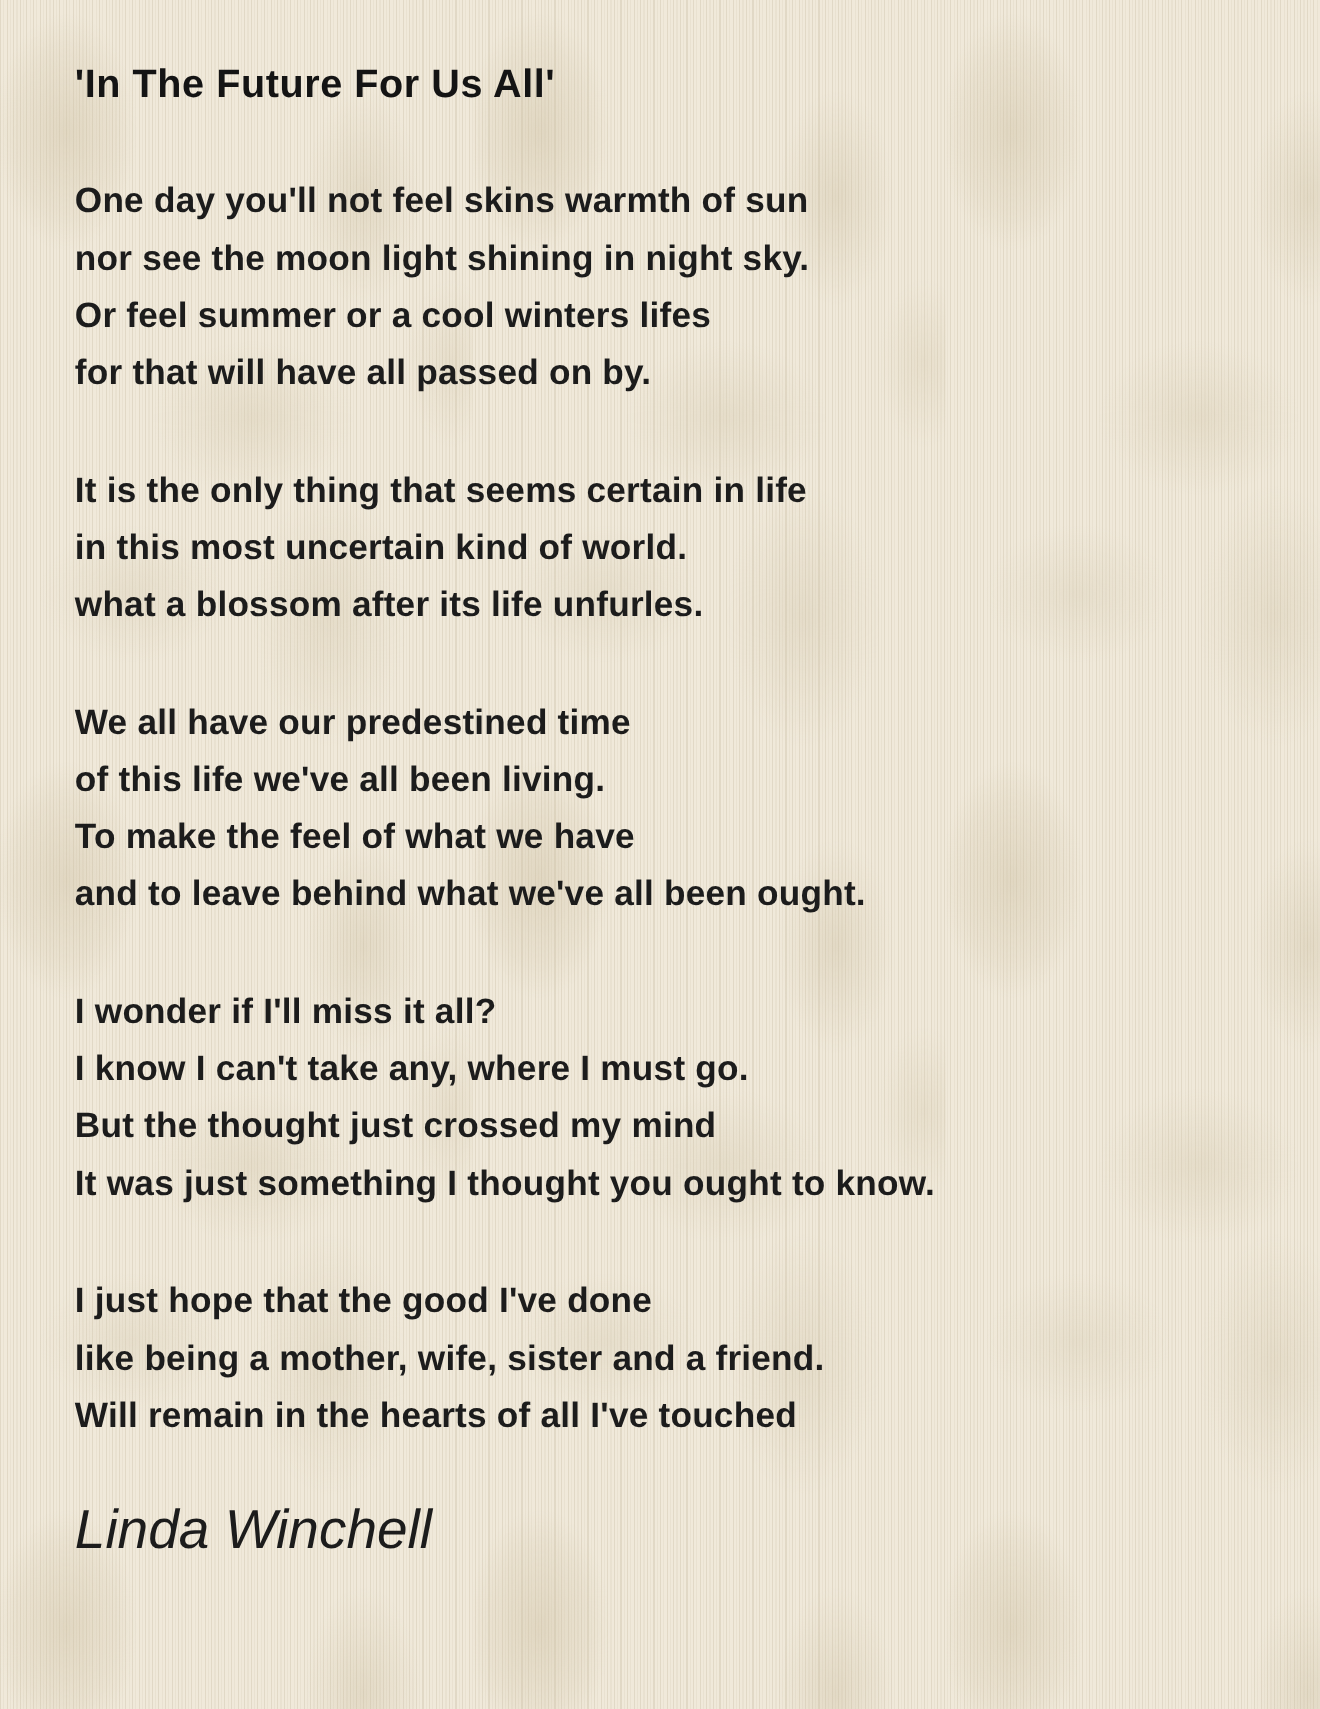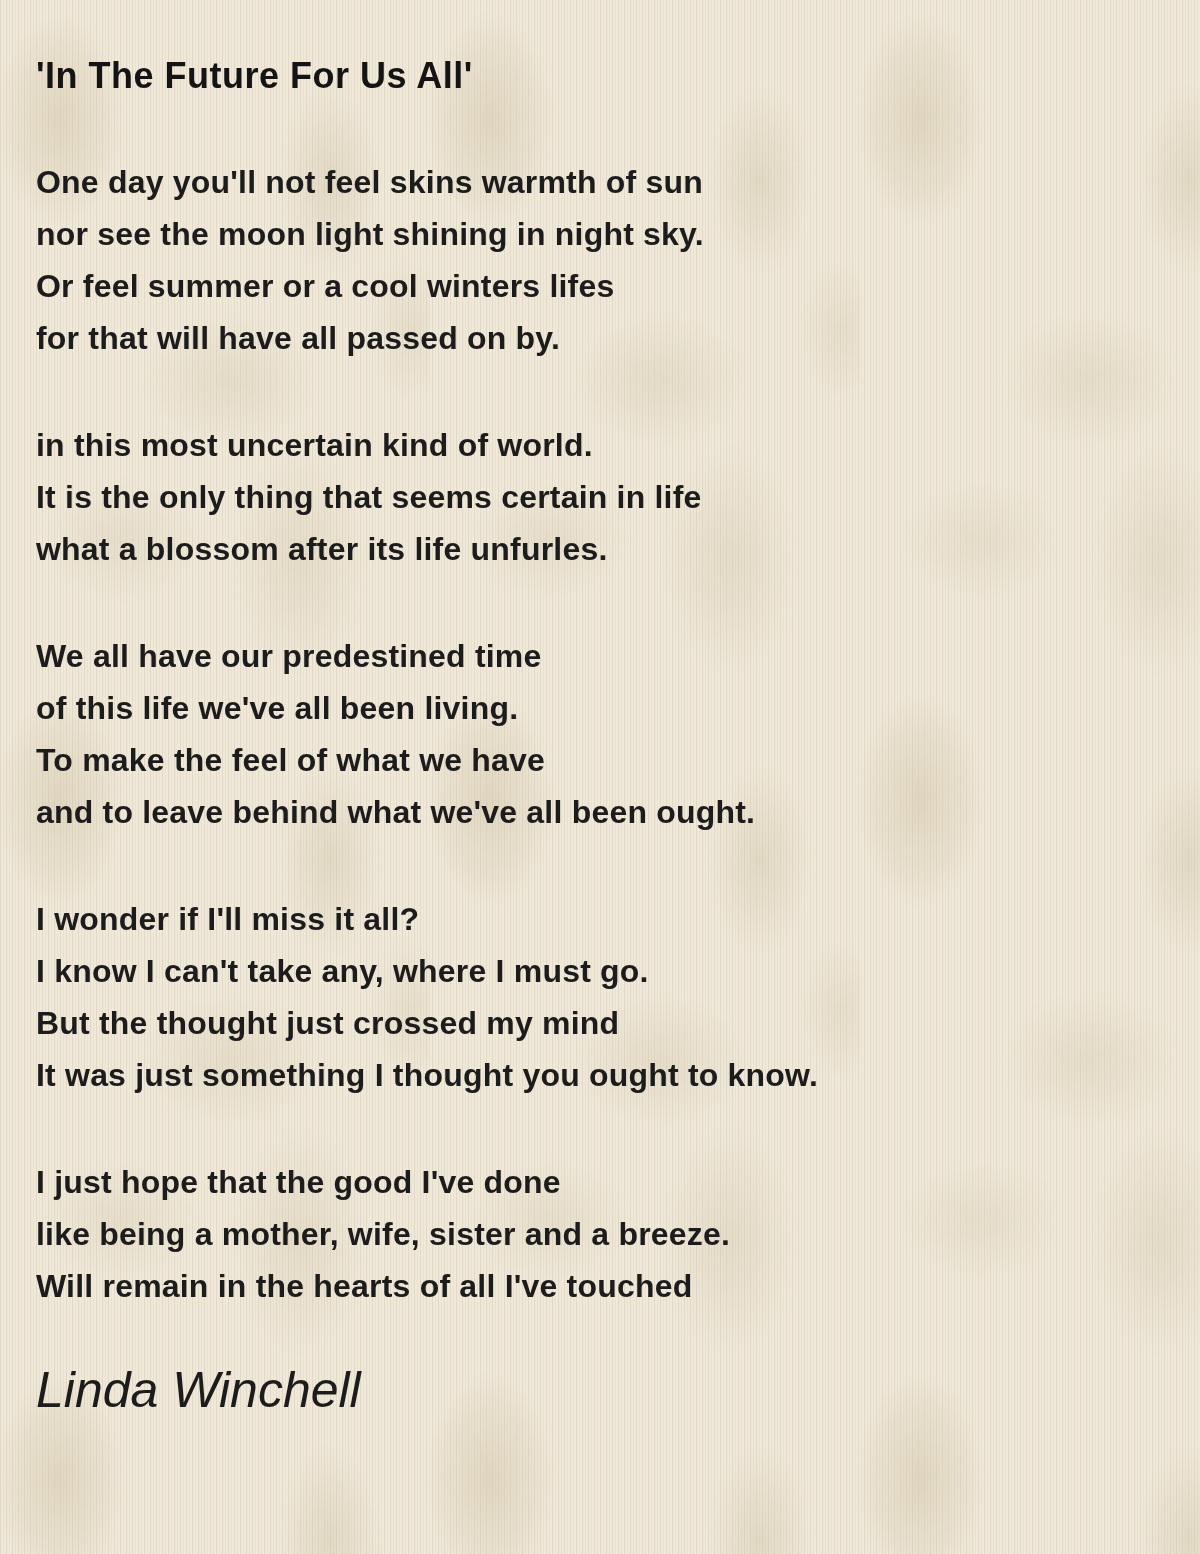--- a/index.html
+++ b/index.html
@@ -26,21 +26,21 @@
         rgba(205,194,170,0.20) 3px, rgba(205,194,170,0.20) 4px,
         rgba(255,255,255,0)    4px, rgba(255,255,255,0)    6px);
     background-size:
       430px 680px, 430px 680px, 430px 680px,
       430px 680px, 430px 680px, 430px 680px, auto;
   }
   .page {
     box-sizing: border-box;
     width: 1200px;
     height: 1212px;
-    padding: 54px 60px 0 36px;
+    padding: 54px 60px 0 68px;
   }
   .title {
     margin: 0 0 59px 0;
     font-size: 36px;
     line-height: 43px;
     font-weight: bold;
     color: #141414;
     letter-spacing: 0.5px;
   }
   .stanza {
@@ -74,40 +74,40 @@
   <h1 class="title">'In The Future For Us All'</h1>
 
   <div class="stanza">
     <p class="line">One day you'll not feel skins warmth of sun</p>
     <p class="line">nor see the moon light shining in night sky.</p>
     <p class="line">Or feel summer or a cool winters lifes</p>
     <p class="line">for that will have all passed on by.</p>
   </div>
 
   <div class="stanza">
+    <p class="line">It is the only thing that seems certain in life</p>
     <p class="line">in this most uncertain kind of world.</p>
-    <p class="line">It is the only thing that seems certain in life</p>
     <p class="line">what a blossom after its life unfurles.</p>
   </div>
 
   <div class="stanza">
     <p class="line">We all have our predestined time</p>
     <p class="line">of this life we've all been living.</p>
     <p class="line">To make the feel of what we have</p>
     <p class="line">and to leave behind what we've all been ought.</p>
   </div>
 
   <div class="stanza">
     <p class="line">I wonder if I'll miss it all?</p>
     <p class="line">I know I can't take any, where I must go.</p>
     <p class="line">But the thought just crossed my mind</p>
     <p class="line">It was just something I thought you ought to know.</p>
   </div>
 
   <div class="stanza">
     <p class="line">I just hope that the good I've done</p>
-    <p class="line">like being a mother, wife, sister and a breeze.</p>
+    <p class="line">like being a mother, wife, sister and a friend.</p>
     <p class="line">Will remain in the hearts of all I've touched</p>
   </div>
 
   <div class="author">Linda Winchell</div>
 
 </div>
 
 </body></html>

